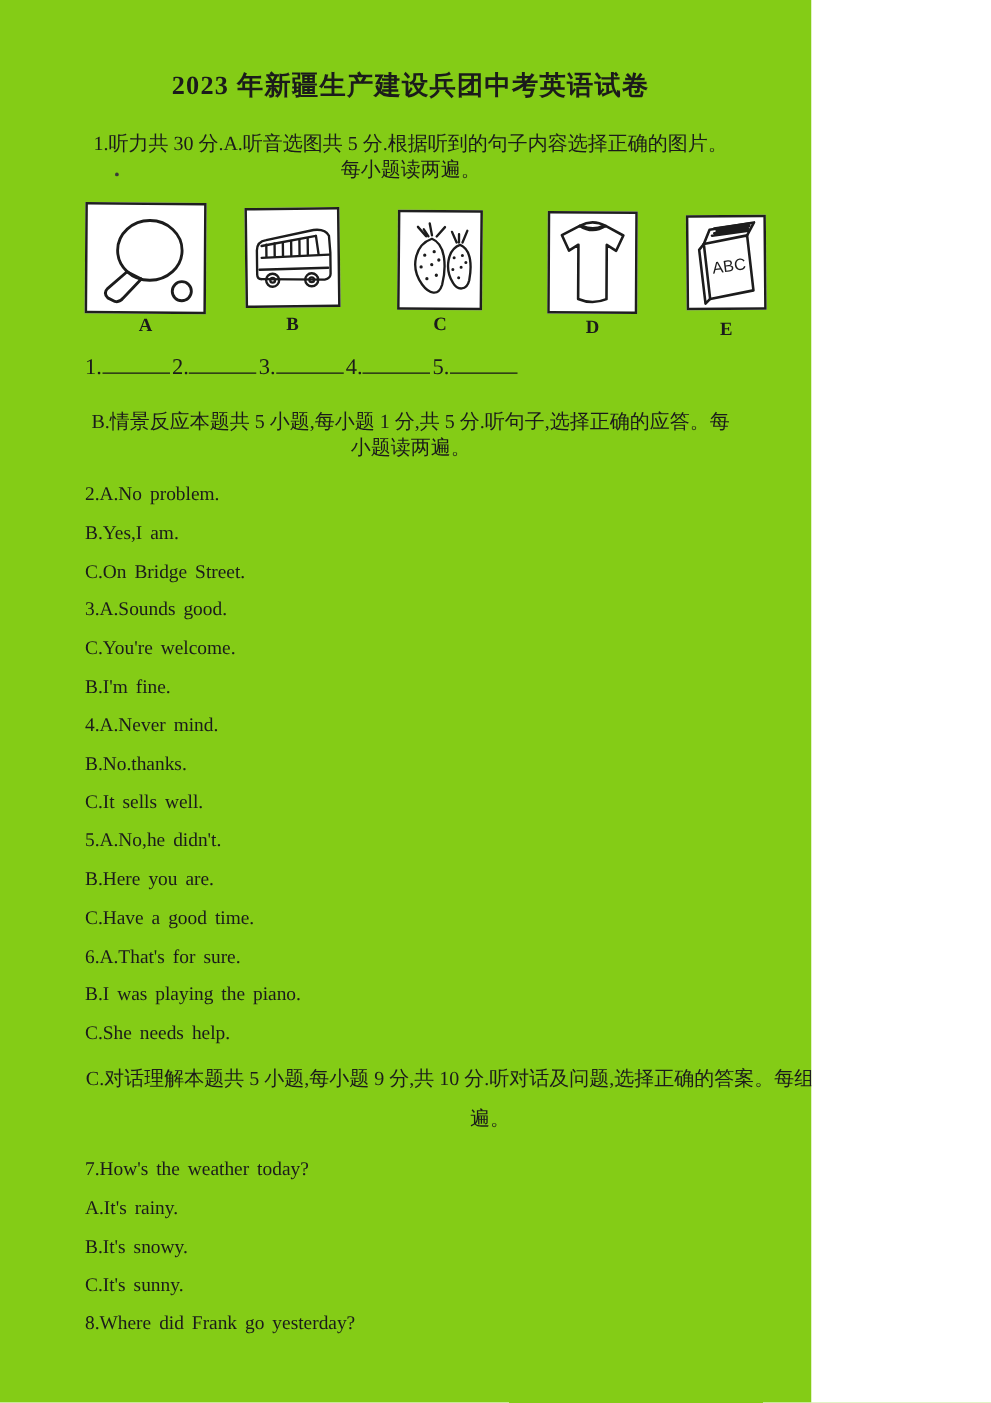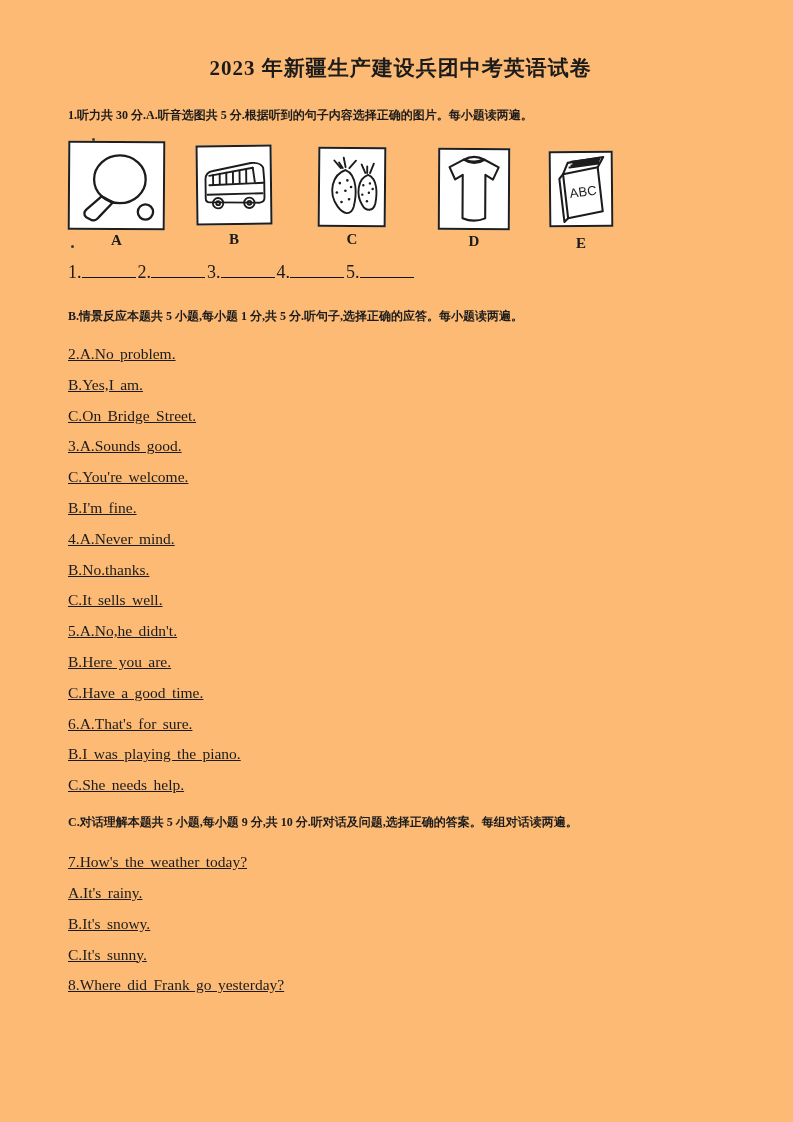--- a/index.html
+++ b/index.html
@@ -1,37 +1,38 @@
 <!DOCTYPE html>
 <html><head>
 <meta charset="utf-8">
 <style>
   * { margin:0; padding:0; box-sizing:border-box; }
   html,body { background:#ffffff; }
   .page {
     position:relative;
-    width:793px; height:1122px;
-    background:#fdba74;
+    width:649px; height:1122px;
+    background:#84cc16;
     font-family:"Liberation Serif","DejaVu Serif",serif;
     color:#1b1b1b;
     padding:0 60px 0 68px;
     overflow:hidden;
   }
   .doc-title {
     margin-top:54px;
     text-align:center;
     font-size:21px;
     font-weight:bold;
     letter-spacing:1px;
   }
   .cn-header {
-    font-weight:bold;
-    font-size:12px;
+    font-weight:normal;
+    font-size:16px;
     line-height:21px;
     margin-top:23px;
+    text-align:center;
   }
   .cn-header.wrap2 { line-height:32px; margin-top:11px; width:648px; }
   .figures {
     position:relative;
     margin-top:15px;
     height:110px;
   }
   .figure { position:absolute; text-align:center; }
   .pic-box {
     border:2px solid #1f1f1f;
@@ -52,21 +53,20 @@
     display:inline-block;
     width:54px; height:14px;
     border-bottom:1.5px solid #161616;
     margin-right:2px;
   }
   .opt-line {
     font-size:15.5px;
     line-height:20px;
     margin-bottom:10.8px;
     word-spacing:2.5px;
-    text-decoration:underline;
   }
   .list-b { margin-top:17px; }
   .list-c { margin-top:14px; }
   .stray-dot {
     position:absolute;
     width:3px; height:3px;
     background:#3a3a3a;
     border-radius:50%;
   }
   .dot-a { left:92px; top:138px; }

